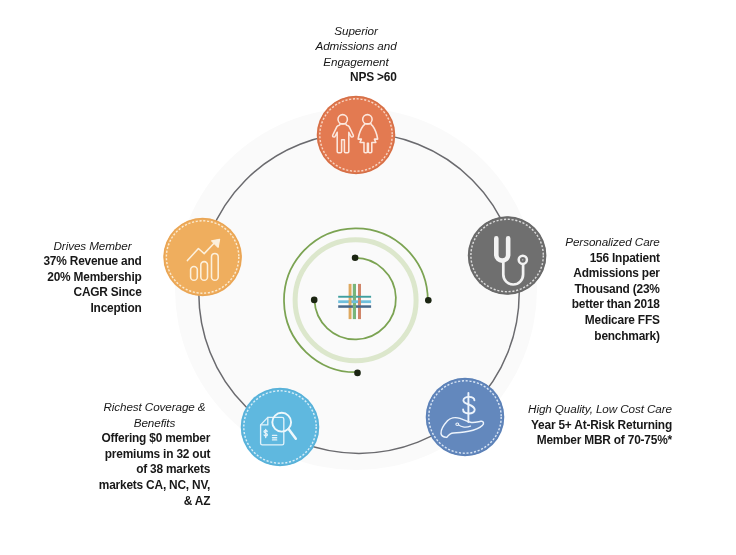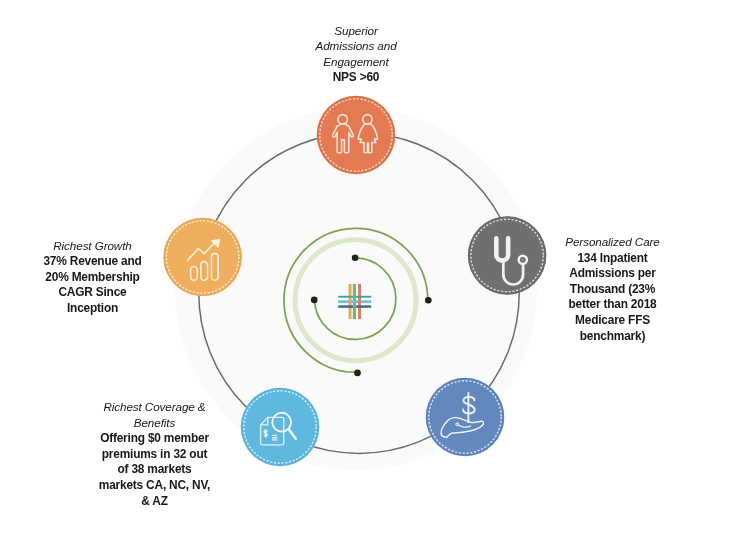--- a/index.html
+++ b/index.html
@@ -1,21 +1,21 @@
 <!DOCTYPE html>
 <html><head>
 <meta charset="utf-8">
 <style>
   html,body{margin:0;padding:0;background:#ffffff;}
   body{width:736px;height:555px;font-family:"Liberation Sans",sans-serif;overflow:hidden;position:relative;}
   #stage{position:absolute;left:0;top:0;width:736px;height:555px;}
   svg.layer{position:absolute;left:0;top:0;width:736px;height:555px;}
   .cap{position:absolute;text-align:center;color:#181818;transform:translateX(-50%);white-space:nowrap;}
   .cap .t{font-style:italic;font-weight:400;font-size:11.7px;line-height:15.5px;letter-spacing:-0.1px;}
-  .cap .b{font-weight:700;font-size:11.9px;line-height:15.6px;letter-spacing:-0.2px;margin-top:1.3px;}
+  .cap .b{font-weight:700;font-size:11.9px;line-height:15.6px;letter-spacing:-0.2px;margin-top:1.3px;text-align:right;}
 </style>
 </head>
 <body>
 
 <div id="stage">
   <svg class="layer" viewBox="0 0 736 555">
 
     <circle cx="356" cy="289" r="181" fill="#FAFAFA"></circle>
 
     <circle cx="359" cy="293.2" r="160.2" fill="none" stroke="#6A6A6E" stroke-width="1.5"></circle>
@@ -142,27 +142,31 @@
       </g>
     </g>
   </svg>
 
   <div class="cap" style="left:356px;top:22.5px;">
     <div class="t"><span>Superior</span><br><span>Admissions and</span><br><span>Engagement</span></div>
     <div class="b"><span>NPS &gt;60</span></div>
   </div>
 
   <div class="cap" style="left:92.5px;top:237.5px;">
-    <div class="t"><span>Richest Growth</span></div>
+    <div class="t"><span>Drives Member</span></div>
     <div class="b"><span>37% Revenue and</span><br><span>20% Membership</span><br><span>CAGR Since</span><br><span>Inception</span></div>
   </div>
 
   <div class="cap" style="left:612.5px;top:233.8px;">
     <div class="t"><span>Personalized Care</span></div>
-    <div class="b"><span>134 Inpatient</span><br><span>Admissions per</span><br><span>Thousand (23%</span><br><span>better than 2018</span><br><span>Medicare FFS</span><br><span>benchmark)</span></div>
+    <div class="b"><span>156 Inpatient</span><br><span>Admissions per</span><br><span>Thousand (23%</span><br><span>better than 2018</span><br><span>Medicare FFS</span><br><span>benchmark)</span></div>
   </div>
 
   <div class="cap" style="left:154.5px;top:399px;">
     <div class="t"><span>Richest Coverage &amp;</span><br><span>Benefits</span></div>
     <div class="b"><span>Offering $0 member</span><br><span>premiums in 32 out</span><br><span>of 38 markets</span><br><span>markets CA, NC, NV,</span><br><span>&amp; AZ</span></div>
   </div>
 
+  <div class="cap" style="left:600px;top:401px;">
+    <div class="t"><span>High Quality, Low Cost Care</span></div>
+    <div class="b"><span>Year 5+ At-Risk Returning</span><br><span>Member MBR of 70-75%*</span></div>
+  </div>
 </div>
 
 </body></html>

